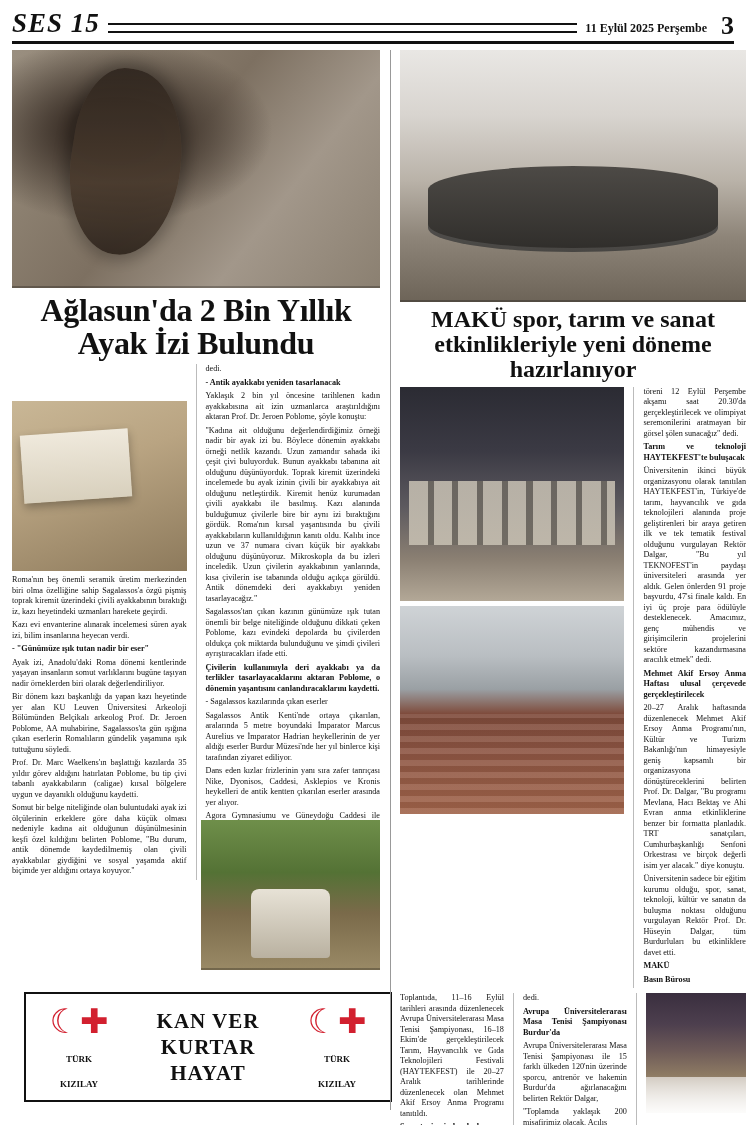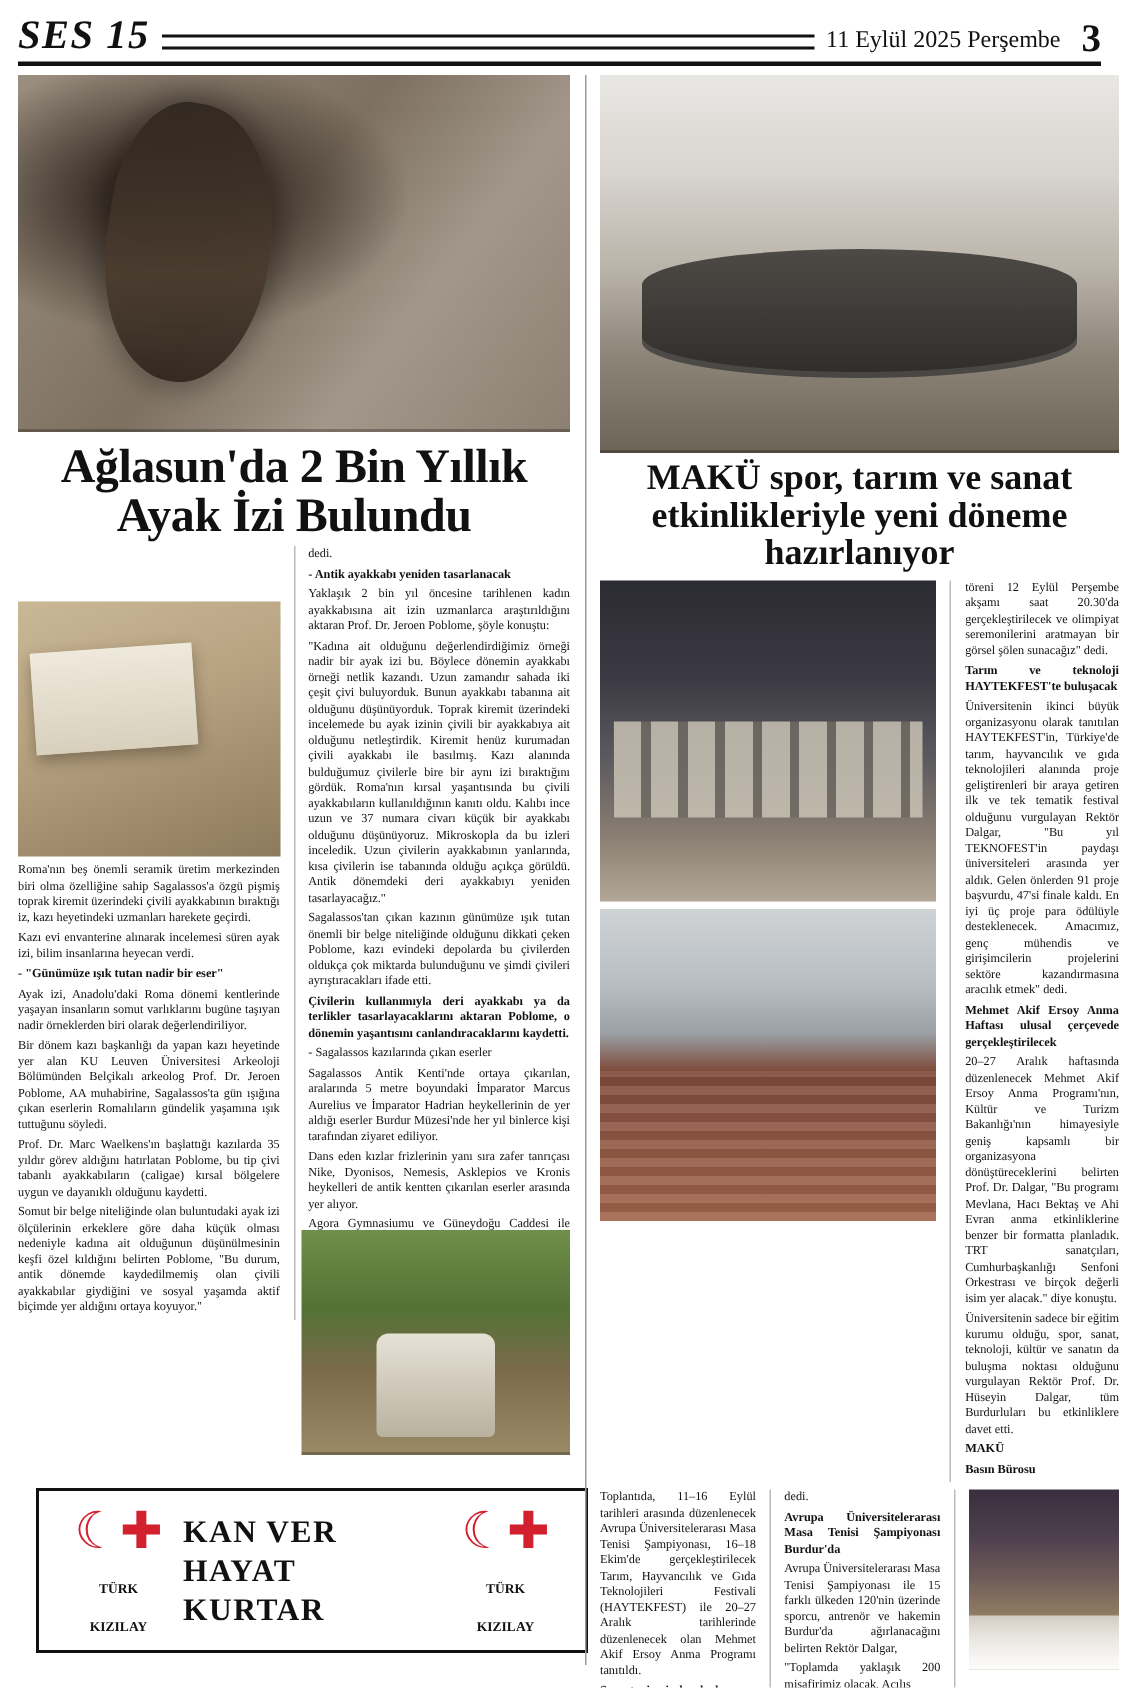--- a/index.html
+++ b/index.html
@@ -10,21 +10,21 @@
     font-family:"Liberation Serif", serif;
     color:#111;
     overflow:hidden;
   }
   .page { position:relative; width:750px; height:1125px; padding:10px 16px 8px 12px; }
 
   
   .masthead { display:flex; align-items:flex-end; gap:8px; height:34px; border-bottom:3px solid #111; padding-bottom:2px;}
   .logo { font-family:"Liberation Serif", serif; font-weight:bold; font-style:italic; font-size:27px; letter-spacing:1px; white-space:nowrap; }
   .masthead-rule { flex:1; height:10px; border-top:2px solid #111; border-bottom:2px solid #111; margin-bottom:6px; }
-  .date { font-size:16px; font-weight:normal; white-space:nowrap; margin-bottom:3px;}
+  .date { font-size:12px; font-weight:bold; white-space:nowrap; margin-bottom:3px;}
   .pageno { font-size:26px; font-weight:bold; margin-bottom:-2px; margin-left:6px;}
 
   
   .content { display:flex; gap:10px; margin-top:6px; height:1060px; }
   .left { width:368px; position:relative; }
   .right { width:356px; position:relative; border-left:1px solid #999; padding-left:9px;}
 
   
   .photo { position:relative; overflow:hidden; background:#8a8a80; }
   .photo .cap { position:absolute; bottom:0; left:0; right:0; font-size:7px; color:#fff; padding:1px 3px; background:rgba(0,0,0,.25); }
@@ -36,21 +36,21 @@
   .col { font-size:8.2px; line-height:1.28; text-align:justify; hyphens:auto; }
   .col p { margin:0 0 3px 0; }
   .col p.b { font-weight:bold; }
   .rule-v { width:1px; background:#bbb; }
 
   
   .ad { position:absolute; left:12px; bottom:8px; width:368px; height:110px; border:2px solid #111; display:flex; align-items:center; justify-content:space-between; padding:4px 10px; }
   .kz-logo { text-align:center; width:86px; }
   .kz-mark { font-size:34px; color:#d2202f; line-height:1; }
   .kz-txt { font-size:9px; font-weight:bold; line-height:1.05; margin-top:16px;}
-  .kz-slogan { font-size:21px; font-weight:bold; line-height:1.25; letter-spacing:1px; flex:1;}
+  .kz-slogan { font-size:21px; font-weight:bold; line-height:1.25; letter-spacing:1px; text-align:center; flex:1;}
 
   
   .photo-small { width:100%; height:150px; margin:3px 0 4px 0; }
 
   
   .scene-dig{
     background:
       radial-gradient(ellipse at 28% 34%, #3a2f27 0 12%, rgba(58,47,39,0) 42%),
       linear-gradient(128deg,#9a8f80 0%,#8d8171 22%,#7d7061 45%,#a2978a 70%,#8b8071 100%),
       repeating-linear-gradient(58deg, rgba(255,255,255,.05) 0 6px, rgba(0,0,0,.06) 6px 13px);
@@ -152,40 +152,40 @@
         <div class="rule-v"></div>
         <div class="col" style="width:180px;">
           <p>dedi.</p>
           <p class="b">- Antik ayakkabı yeniden tasarlanacak</p>
           <p>Yaklaşık 2 bin yıl öncesine tarihlenen kadın ayakkabısına ait izin uzmanlarca araştırıldığını aktaran Prof. Dr. Jeroen Poblome, şöyle konuştu:</p>
           <p>"Kadına ait olduğunu değerlendirdiğimiz örneği nadir bir ayak izi bu. Böylece dönemin ayakkabı örneği netlik kazandı. Uzun zamandır sahada iki çeşit çivi buluyorduk. Bunun ayakkabı tabanına ait olduğunu düşünüyorduk. Toprak kiremit üzerindeki incelemede bu ayak izinin çivili bir ayakkabıya ait olduğunu netleştirdik. Kiremit henüz kurumadan çivili ayakkabı ile basılmış. Kazı alanında bulduğumuz çivilerle bire bir aynı izi bıraktığını gördük. Roma'nın kırsal yaşantısında bu çivili ayakkabıların kullanıldığının kanıtı oldu. Kalıbı ince uzun ve 37 numara civarı küçük bir ayakkabı olduğunu düşünüyoruz. Mikroskopla da bu izleri inceledik. Uzun çivilerin ayakkabının yanlarında, kısa çivilerin ise tabanında olduğu açıkça görüldü. Antik dönemdeki deri ayakkabıyı yeniden tasarlayacağız."</p>
           <p>Sagalassos'tan çıkan kazının günümüze ışık tutan önemli bir belge niteliğinde olduğunu dikkati çeken Poblome, kazı evindeki depolarda bu çivilerden oldukça çok miktarda bulunduğunu ve şimdi çivileri ayrıştıracakları ifade etti.</p>
           <p class="b">Çivilerin kullanımıyla deri ayakkabı ya da terlikler tasarlayacaklarını aktaran Poblome, o dönemin yaşantısını canlandıracaklarını kaydetti.</p>
           <p>- Sagalassos kazılarında çıkan eserler</p>
           <p>Sagalassos Antik Kenti'nde ortaya çıkarılan, aralarında 5 metre boyundaki İmparator Marcus Aurelius ve İmparator Hadrian heykellerinin de yer aldığı eserler Burdur Müzesi'nde her yıl binlerce kişi tarafından ziyaret ediliyor.</p>
-          <p>Dans eden kızlar frizlerinin yanı sıra zafer tanrıçası Nike, Dyonisos, Nemesis, Asklepios ve Kronis heykelleri de antik kentten çıkarılan eserler arasında yer alıyor.</p>
+          <p>Dans eden kızlar frizlerinin yanı sıra zafer tanrıçası Nike, Dyonisos, Caddesi, Asklepios ve Kronis heykelleri de antik kentten çıkarılan eserler arasında yer alıyor.</p>
           <p>Agora Gymnasiumu ve Güneydoğu Caddesi ile yakın zamanda ortaya çıkarılan Sokak Çeşmesi restorasyon çalışmaları ise devam ediyor.</p>
           <p class="byline">Antik kente son kazılarda da sfenks tasvir eden iki hermes'e ait olmak üzere iki gerçek boyutlu mermer heykel bulunduğu bildirilmişti.</p>
         </div>
       </div>
 
       <div class="photo scene-potter photo-small" style="position:absolute; left:189px; bottom:136px; width:179px; height:150px;">
         <div class="cap"></div>
       </div>
 
       <div class="ad">
         <div class="kz-logo">
           <div class="kz-mark">☾✚</div>
           <div class="kz-txt">TÜRK</div>
           <div class="kz-txt">KIZILAY</div>
         </div>
         <div class="kz-slogan">
           <div>KAN VER</div>
+          <div>KURTAR</div>
           <div>HAYAT</div>
-          <div>KURTAR</div>
         </div>
         <div class="kz-logo">
           <div class="kz-mark">☾✚</div>
           <div class="kz-txt">TÜRK</div>
           <div class="kz-txt">KIZILAY</div>
         </div>
       </div>
     </div>
 
     <div class="right">

